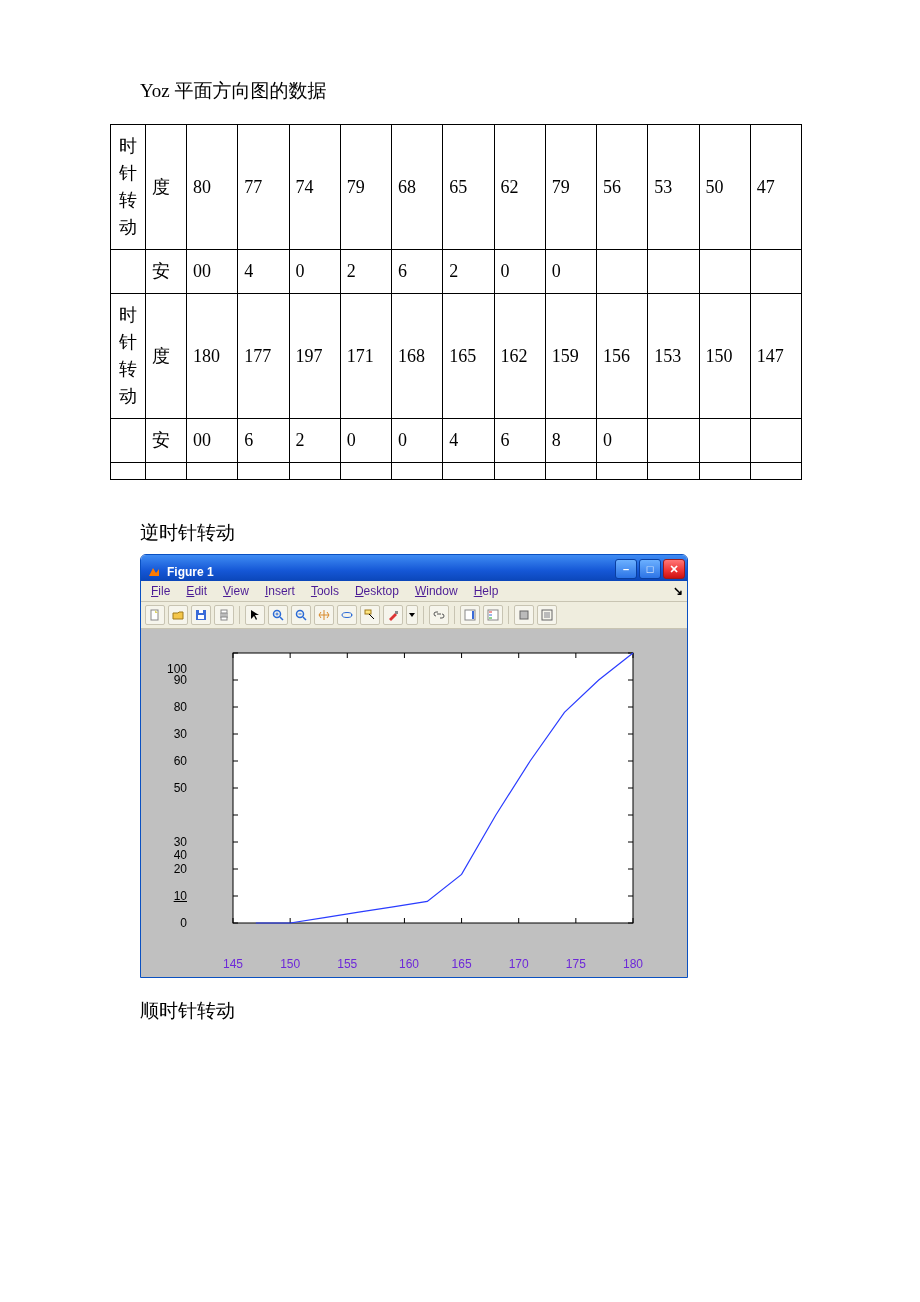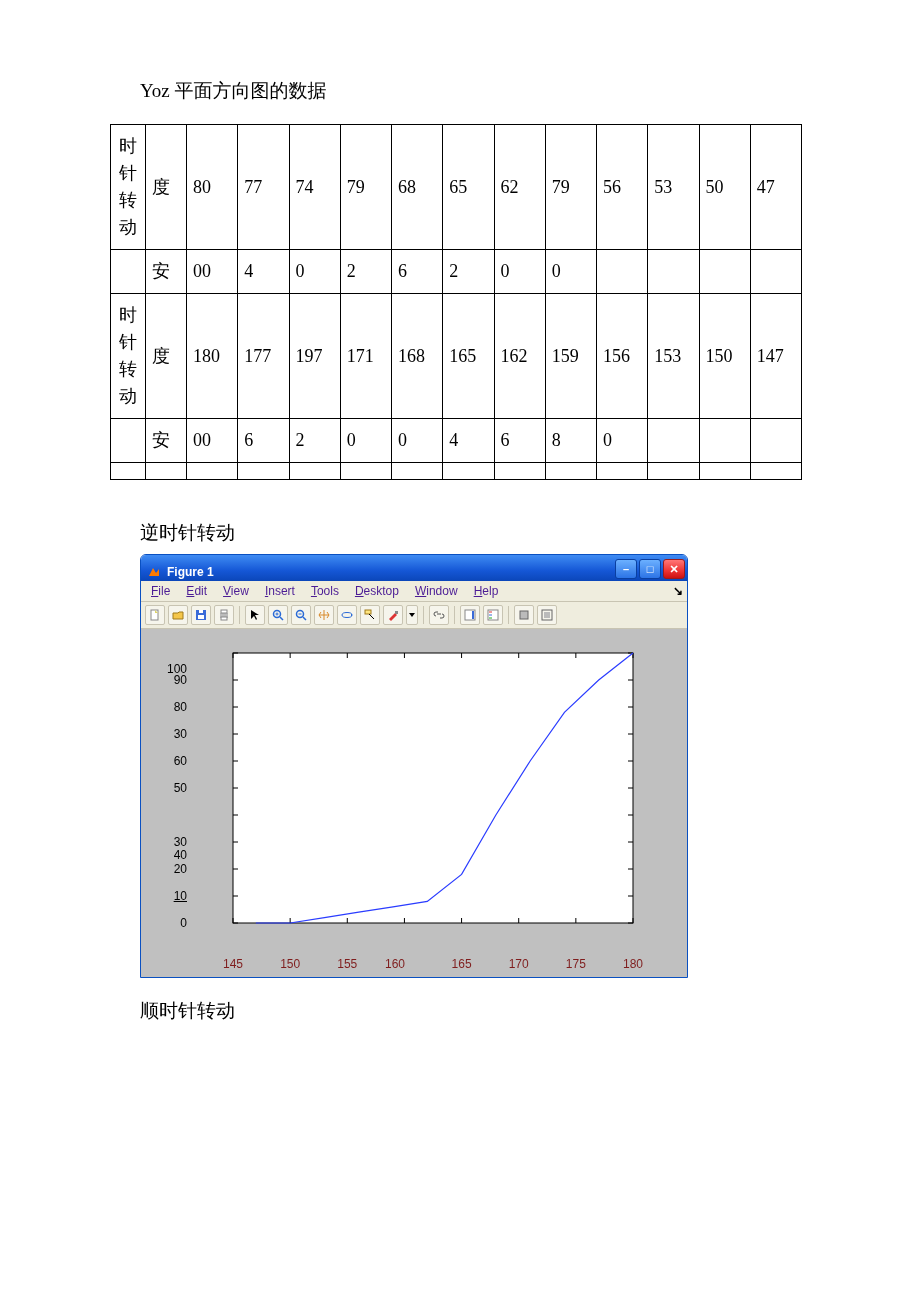--- a/index.html
+++ b/index.html
@@ -192,21 +192,21 @@
     font-size: 12px;
     color: #000;
   }
   .xtick {
     position: absolute;
     top: 100%;
     margin-top: 4px;
     transform: translateX(-50%);
     font-family: Arial, sans-serif;
     font-size: 12px;
-    color: #7f1d1d;
+    color: #6d28d9;
   }
 </style>
 </head>
 <body>
 
 <div class="page">
   <div class="watermark">www.bdocx.com</div>
 
   <div class="content">
     <p class="para">Yoz 平面方向图的数据</p>
@@ -487,21 +487,21 @@
               <div class="ytick" style="top: 172px; margin-top: 40px;">40</div>
               <div class="ytick" style="top: 145px;">50</div>
               <div class="ytick" style="top: 118px;">60</div>
               <div class="ytick" style="top: 91px;">30</div>
               <div class="ytick" style="top: 64px;">80</div>
               <div class="ytick" style="top: 37px;">90</div>
               <div class="ytick" style="top: 26px;">100</div>
               <div class="xtick" style="left: 40px;">145</div>
               <div class="xtick" style="left: 97.1429px;">150</div>
               <div class="xtick" style="left: 154.286px;">155</div>
-              <div class="xtick" style="left: 202px; text-align: right;">160</div>
+              <div class="xtick" style="left: 216px; text-align: right;">160</div>
               <div class="xtick" style="left: 268.571px;">165</div>
               <div class="xtick" style="left: 325.714px;">170</div>
               <div class="xtick" style="left: 382.857px;">175</div>
               <div class="xtick" style="left: 440px;">180</div>
             </div>
         </div>
       </div>
 
       <p class="fig-caption">顺时针转动</p>
     </div>

